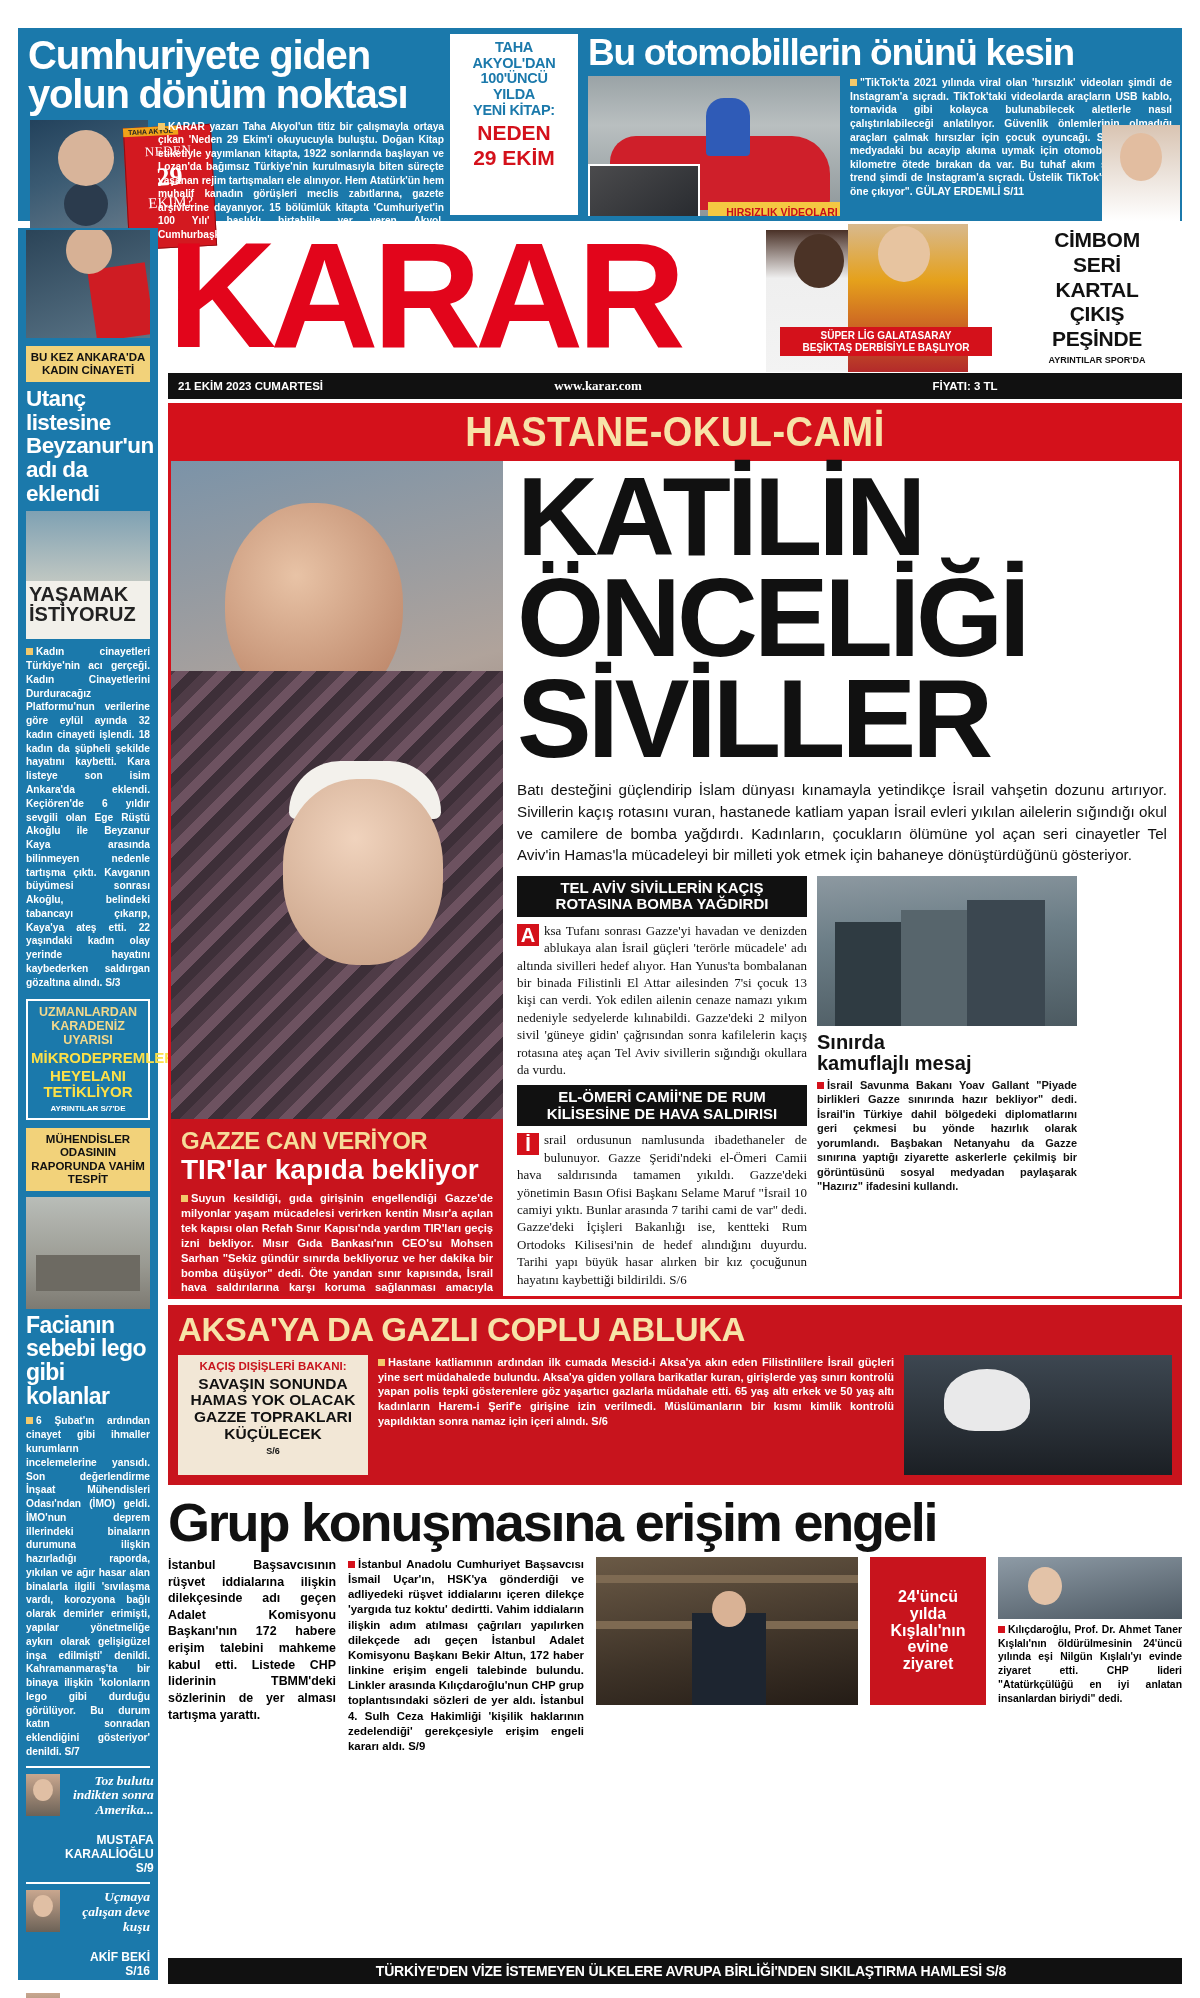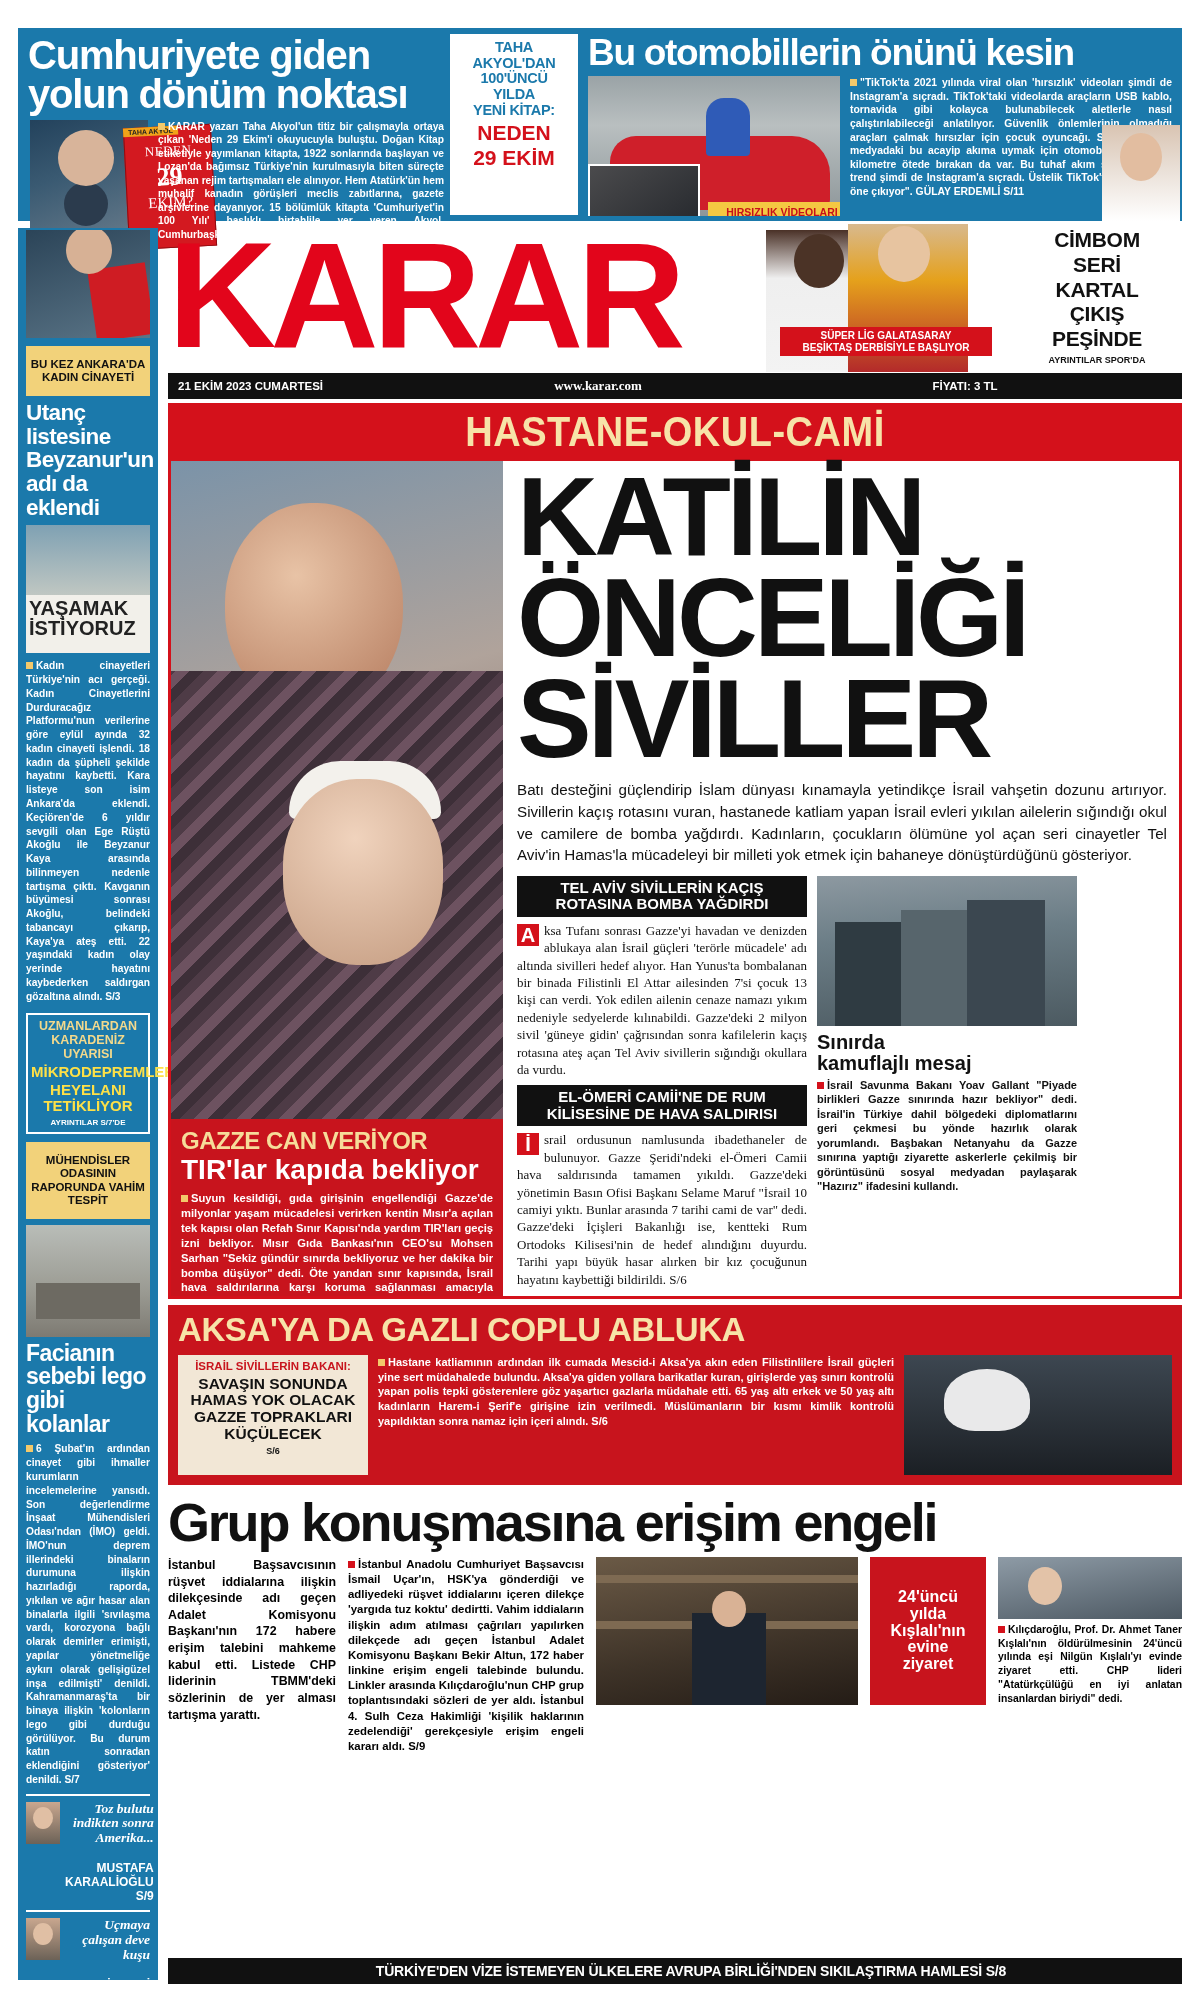--- a/index.html
+++ b/index.html
@@ -151,21 +151,21 @@
   .sb-photo1 {
     width:124px; height:108px; margin-top:-4px;
     background:linear-gradient(160deg,#2b4458,#5b7587);
     position:relative; overflow:hidden;
   }
   .sb-photo1::after{content:"";position:absolute;left:40px;top:-4px;width:46px;height:48px;border-radius:50%;background:#d7b195;}
   .sb-photo1 .bk{position:absolute;right:0;bottom:0;width:58px;height:72px;background:#cf1c23;transform:rotate(-8deg);}
 
   .yellowbar {
     background:#f2d27a; color:#111; font-weight:bold; font-size:11.5px;
-    text-align:center; line-height:1.14; padding:12px 2px; margin-top:8px;
+    text-align:center; line-height:1.14; padding:5px 2px; margin-top:8px;
   }
   .sb-head {
     color:#fff; font-weight:bold; font-size:22.5px; line-height:1.05;
     letter-spacing:-.6px; margin-top:5px;
   }
   .sb-photo2 {
     width:124px; height:128px; margin-top:6px;
     background:linear-gradient(180deg,#7fa1b3 0%,#c0c7c2 55%,#e9e6dd 100%);
     position:relative; overflow:hidden;
   }
@@ -556,21 +556,21 @@
             </div>
           </div>
         </div>
       </div>
     </div>
 
     <div class="aksa">
       <h3>AKSA'YA DA GAZLI COPLU ABLUKA</h3>
       <div class="aksa-row">
         <div class="aksa-box">
-          <div class="a1">İSRAİL SİVİLLERİN BAKANI:</div>
+          <div class="a1">KAÇIŞ DIŞİŞLERİ BAKANI:</div>
           <div class="a2">SAVAŞIN SONUNDA HAMAS YOK OLACAK GAZZE TOPRAKLARI KÜÇÜLECEK</div>
           <div class="a3">S/6</div>
         </div>
         <div class="aksa-text">
           <span class="sq"></span><span>Hastane katliamının ardından ilk cumada Mescid-i Aksa'ya akın eden Filistinlilere İsrail güçleri yine sert müdahalede bulundu. Aksa'ya giden yollara barikatlar kuran, girişlerde yaş sınırı kontrolü yapan polis tepki gösterenlere göz yaşartıcı gazlarla müdahale etti. 65 yaş altı erkek ve 50 yaş altı kadınların Harem-i Şerif'e girişine izin verilmedi. Müslümanların bir kısmı kimlik kontrolü yapıldıktan sonra namaz için içeri alındı. S/6</span>
         </div>
         <div class="aksa-police"></div>
       </div>
     </div>
 

